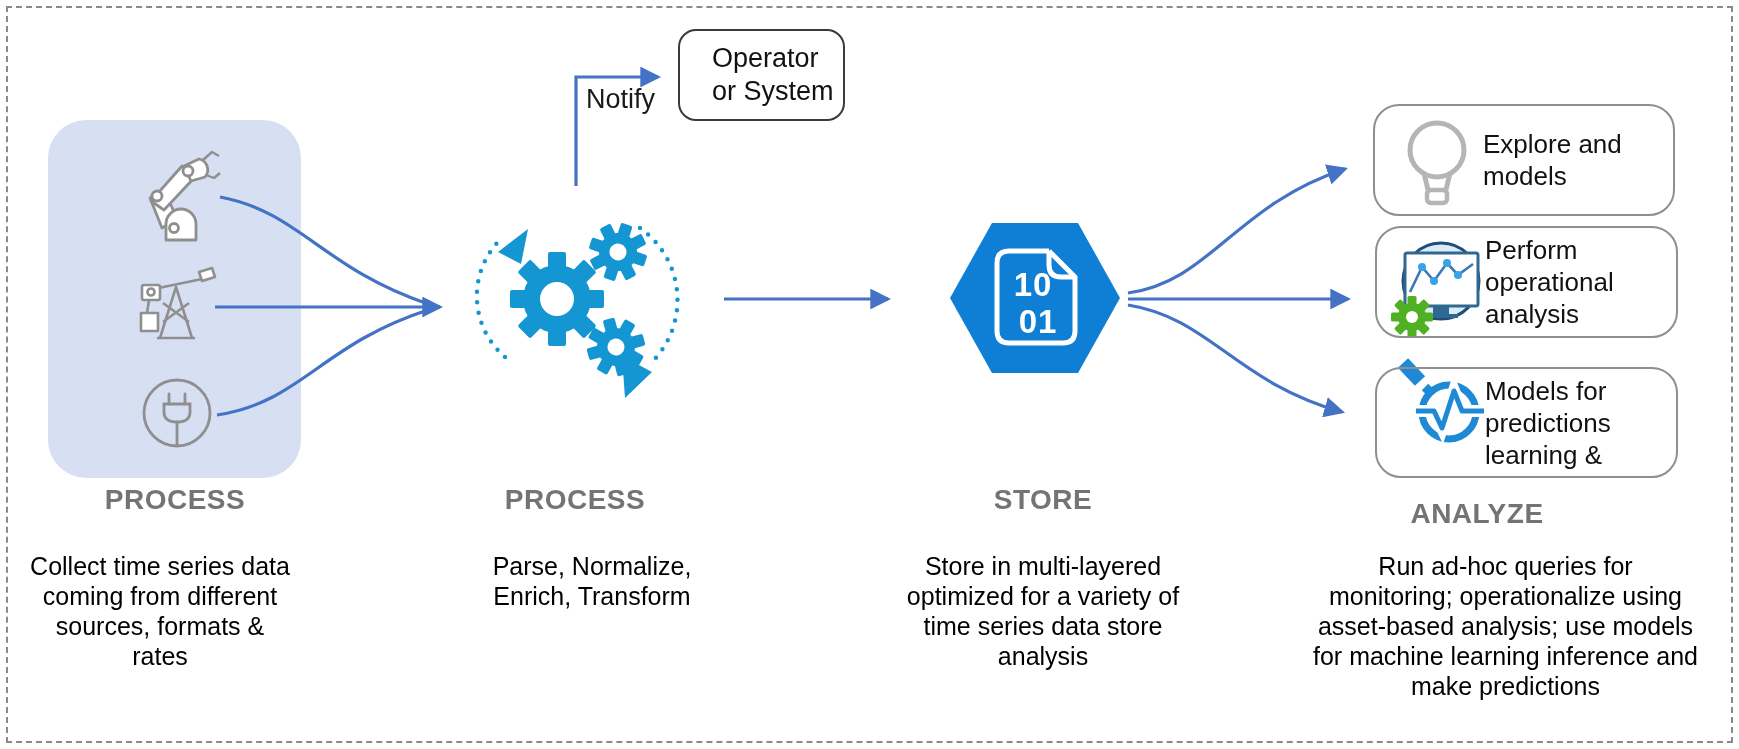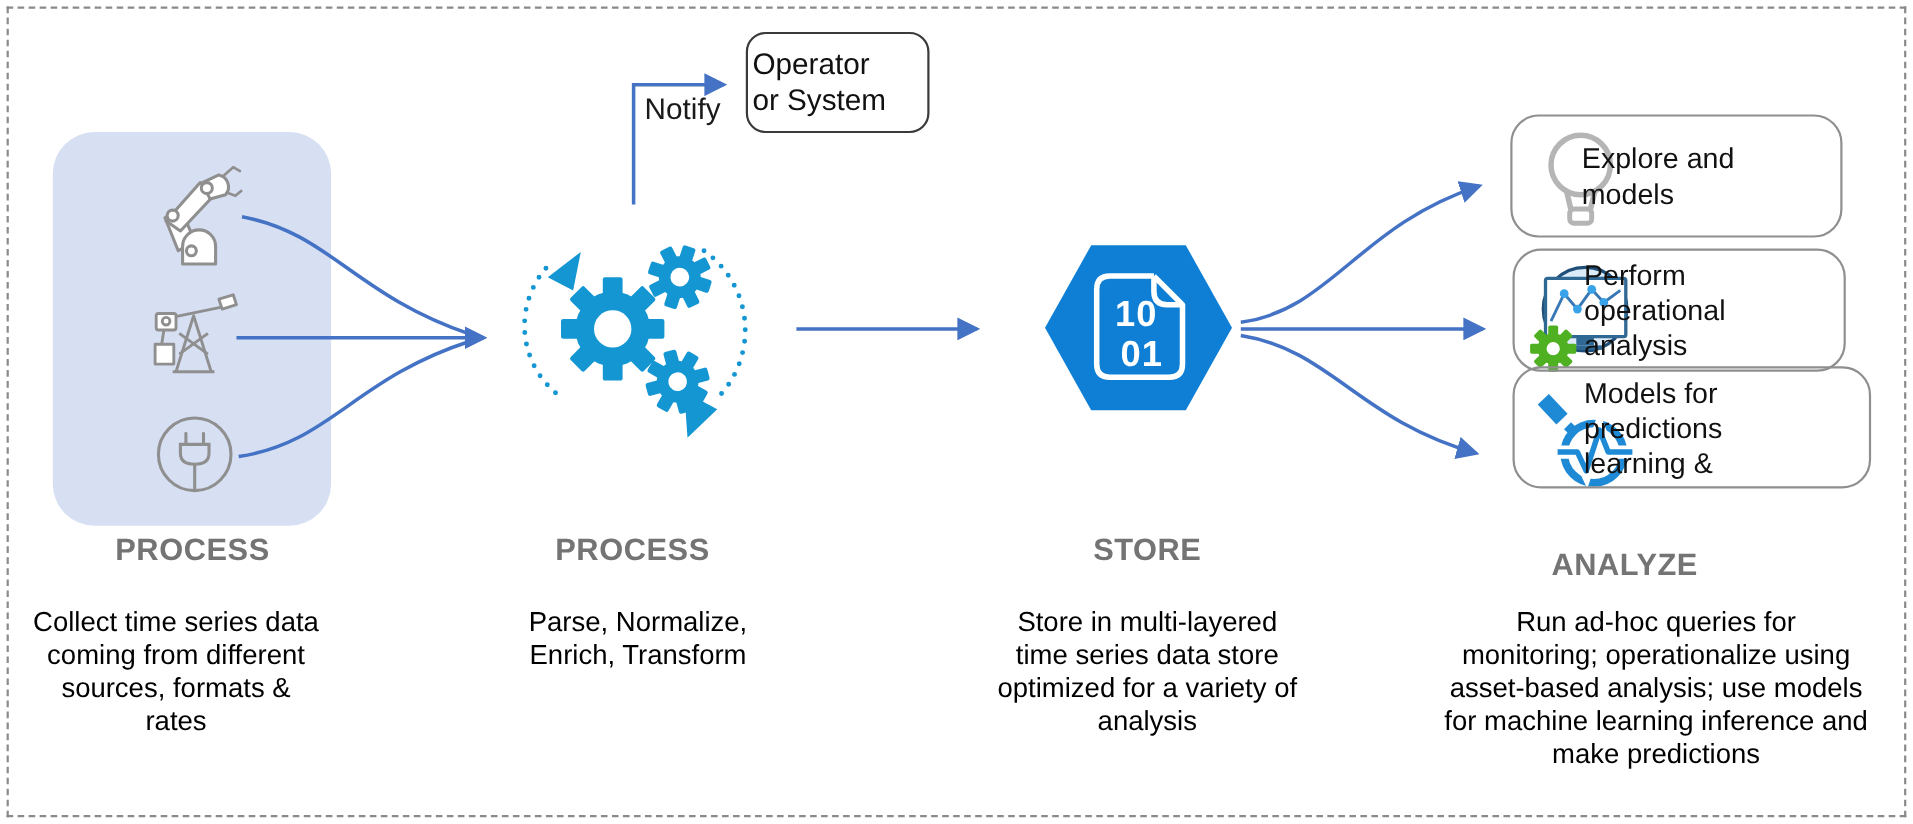--- a/index.html
+++ b/index.html
@@ -11,25 +11,25 @@
          background:#d7dff3;border-radius:38px;z-index:1;}
   svg.art{position:absolute;left:0;top:0;z-index:2;}
   .txt{position:absolute;z-index:3;}
   .col-title{font-size:28px;font-weight:bold;color:#747474;text-align:center;letter-spacing:.5px;}
   .col-desc{font-size:25px;line-height:30px;color:#000000;text-align:center;}
   .col-desc span{display:block;}
   .notify-label{font-size:27px;color:#1a1a1a;}
   .op-box{position:absolute;left:678px;top:29px;width:167px;height:92px;
           border:2.5px solid #3a3a3a;border-radius:18px;background:transparent;
           display:flex;flex-direction:column;justify-content:center;
-          padding-left:4px;box-sizing:border-box;z-index:3;}
+          padding-left:32px;box-sizing:border-box;z-index:3;}
   .op-box span{display:block;font-size:27px;line-height:33px;color:#111;}
   .an-box{position:absolute;border:2px solid #8f8f8f;border-radius:26px;
           background:transparent;display:flex;flex-direction:column;justify-content:center;
-          box-sizing:border-box;padding-left:63px;z-index:3;}
+          box-sizing:border-box;padding-left:108px;z-index:3;}
   .an-box span{display:block;font-size:26px;line-height:32px;color:#111;}
 </style>
 </head>
 <body>
 
 <div class="frame"></div>
 <div class="collect-panel"></div>
 
 <svg class="art" width="1739" height="749" viewBox="0 0 1739 749">
   <defs>
@@ -192,44 +192,44 @@
 
 <div class="an-box" style="left:1373px;top:104px;width:302px;height:112px;">
   <span>Explore and</span>
   <span>models</span>
 </div>
 <div class="an-box" style="left:1375px;top:226px;width:303px;height:112px;">
   <span>Perform</span>
   <span>operational</span>
   <span>analysis</span>
 </div>
-<div class="an-box" style="left:1375px;top:333px;width:326px;height:111px;">
+<div class="an-box" style="left:1375px;top:367px;width:303px;height:111px;">
   <span>Models for</span>
   <span>predictions</span>
   <span>learning &amp;</span>
 </div>
 
 <div class="txt col-title" style="left:60px;top:484px;width:230px;">PROCESS</div>
 <div class="txt col-title" style="left:460px;top:484px;width:230px;">PROCESS</div>
 <div class="txt col-title" style="left:928px;top:484px;width:230px;">STORE</div>
 <div class="txt col-title" style="left:1362px;top:484px;width:230px;margin-top:14px;">ANALYZE</div>
 
 <div class="txt col-desc" style="left:25px;top:551px;width:270px;">
   <span>Collect time series data</span>
   <span>coming from different</span>
   <span>sources, formats &amp; rates</span>
 </div>
-<div class="txt col-desc" style="left:440px;top:551px;width:280px;">
+<div class="txt col-desc" style="left:452px;top:551px;width:280px;">
   <span>Parse, Normalize,</span>
   <span>Enrich, Transform</span>
 </div>
 <div class="txt col-desc" style="left:863px;top:551px;width:360px;">
   <span>Store in multi-layered</span>
+  <span>optimized for a variety of</span>
   <span>time series data store</span>
-  <span>optimized for a variety of</span>
   <span>analysis</span>
 </div>
 <div class="txt col-desc" style="left:1283px;top:551px;width:445px;">
   <span>Run ad-hoc queries for</span>
   <span>monitoring; operationalize using</span>
   <span>asset-based analysis; use models</span>
   <span>for machine learning inference and</span>
   <span>make predictions</span>
 </div>
 

